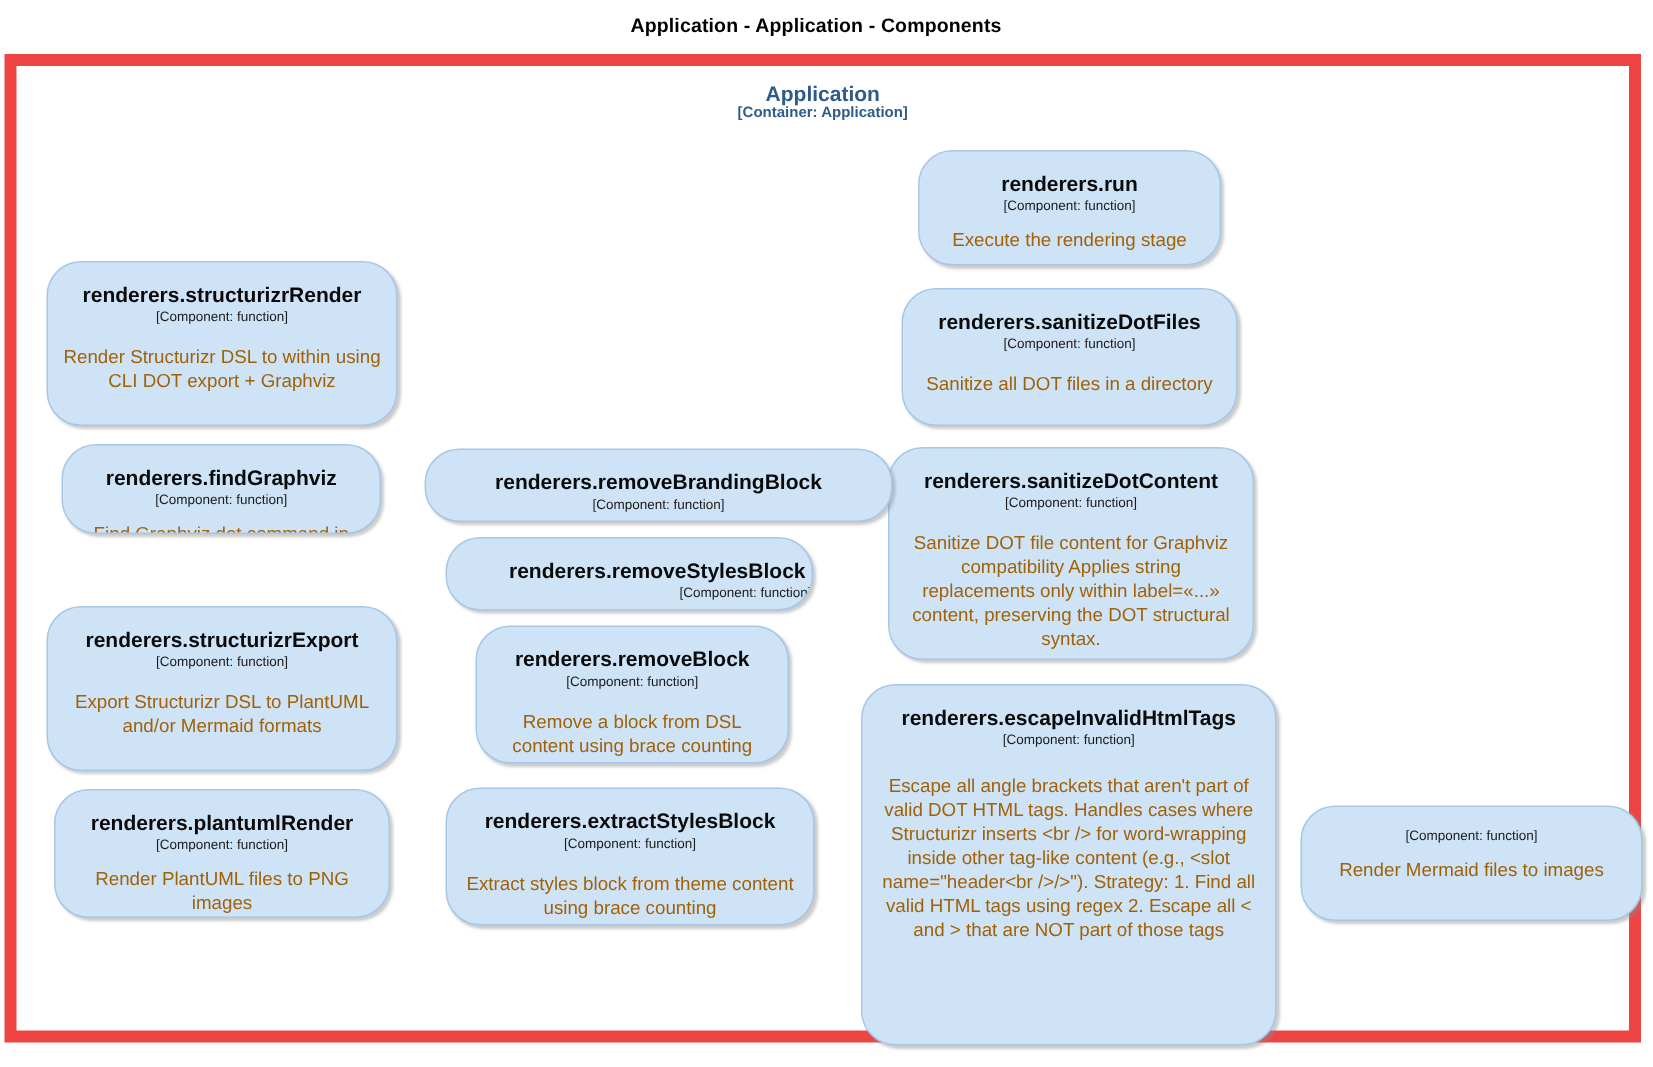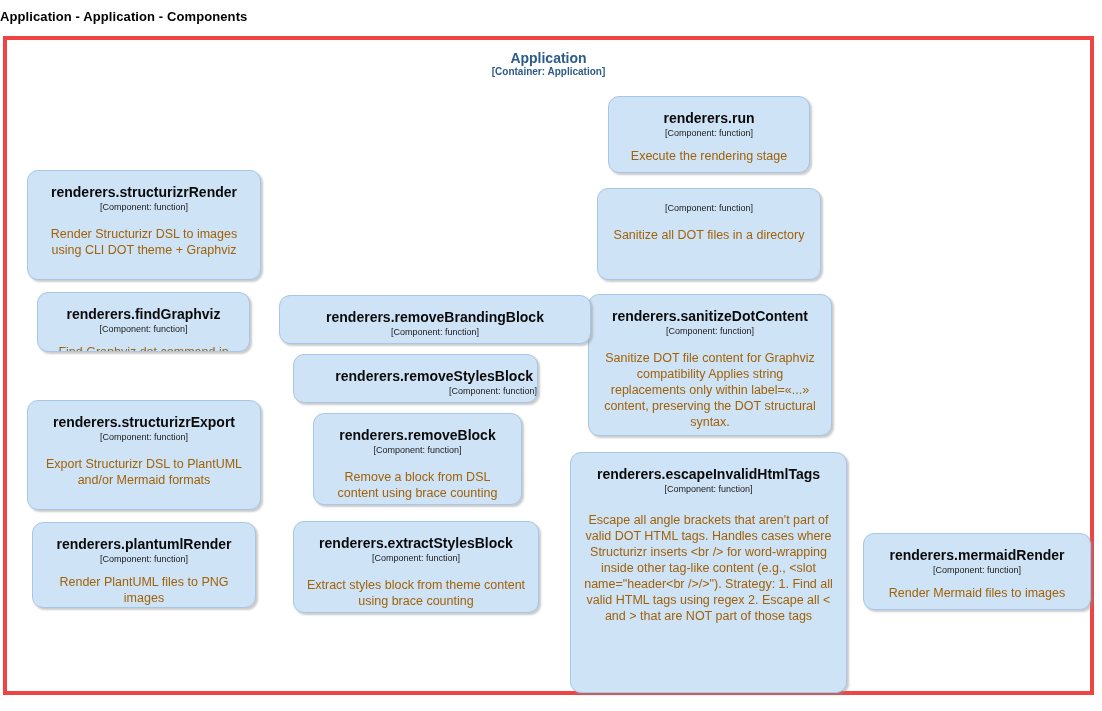--- a/index.html
+++ b/index.html
@@ -14,33 +14,33 @@
     position: relative;
     overflow: hidden;
     font-family: "Liberation Sans", sans-serif;
     color: #000000;
   }
   #diagram-title {
     position: absolute;
     left: 0;
     top: 9px;
     width: 1088px;
-    text-align: left;
+    text-align: center;
     font-size: 13px;
     font-weight: bold;
     color: #000000;
     letter-spacing: 0.1px;
   }
   #container-boundary {
     position: absolute;
     left: 3px;
     top: 36px;
     width: 1091px;
     height: 659px;
-    border: 4px solid #ef4444;
+    border: 8px solid #ef4444;
     box-sizing: border-box;
     background: #ffffff;
   }
   .boundary-header {
     position: absolute;
     left: 0;
     top: 10px;
     width: 100%;
     text-align: center;
   }
@@ -54,21 +54,21 @@
     font-size: 10px;
     font-weight: bold;
     color: #2e5c8a;
     line-height: 12px;
   }
   .component {
     position: absolute;
     box-sizing: border-box;
     background: #cfe3f7;
     border: 1px solid #a6c7e8;
-    border-radius: 11px;
+    border-radius: 23px;
     box-shadow: 2px 2px 2px rgba(140, 140, 140, 0.45);
     display: flex;
     flex-direction: column;
     align-items: center;
     text-align: center;
     overflow: hidden;
   }
   .component .c-name {
     font-size: 14px;
     font-weight: bold;
@@ -110,40 +110,41 @@
     <div class="boundary-meta">[Container: Application]</div>
   </div>
 
   <div class="component pad-top-13" style="left:601px; top:56px; width:202px; height:77px;">
     <div class="c-name">renderers.run</div>
     <div class="c-meta">[Component: function]</div>
     <div class="c-desc desc-gap-sm">Execute the rendering stage</div>
   </div>
 
   <div class="component pad-top-13" style="left:590px; top:148px; width:224px; height:92px;">
+    <div class="c-name">renderers.sanitizeDotFiles</div>
     <div class="c-meta">[Component: function]</div>
     <div class="c-desc desc-gap-md">Sanitize all DOT files in a directory</div>
   </div>
 
   <div class="component pad-top-13" style="left:581px; top:254px; width:244px; height:142px;">
     <div class="c-name">renderers.sanitizeDotContent</div>
     <div class="c-meta">[Component: function]</div>
     <div class="c-desc desc-gap-md">Sanitize DOT file content for Graphviz compatibility Applies string replacements only within label=«...» content, preserving the DOT structural syntax.</div>
   </div>
 
   <div class="component pad-top-13" style="left:563px; top:412px; width:277px; height:241px;">
     <div class="c-name">renderers.escapeInvalidHtmlTags</div>
     <div class="c-meta">[Component: function]</div>
     <div class="c-desc desc-gap-lg">Escape all angle brackets that aren't part of valid DOT HTML tags. Handles cases where Structurizr inserts &lt;br /&gt; for word-wrapping inside other tag-like content (e.g., &lt;slot name="header&lt;br /&gt;/&gt;"). Strategy: 1. Find all valid HTML tags using regex 2. Escape all &lt; and &gt; that are NOT part of those tags</div>
   </div>
 
   <div class="component pad-top-13" style="left:20px; top:130px; width:234px; height:110px;">
     <div class="c-name">renderers.structurizrRender</div>
     <div class="c-meta">[Component: function]</div>
-    <div class="c-desc desc-gap-md">Render Structurizr DSL to images using CLI DOT theme + Graphviz</div>
+    <div class="c-desc desc-gap-md">Render Structurizr DSL to within using CLI DOT export + Graphviz</div>
   </div>
 
   <div class="component pad-top-13" style="left:30px; top:252px; width:213px; height:60px;">
     <div class="c-name">renderers.findGraphviz</div>
     <div class="c-meta">[Component: function]</div>
     <div class="c-desc desc-gap-sm">Find Graphviz dot command in PATH</div>
   </div>
 
   <div class="component pad-top-13" style="left:20px; top:360px; width:234px; height:110px;">
     <div class="c-name">renderers.structurizrExport</div>
@@ -173,18 +174,17 @@
     <div class="c-desc desc-gap-md">Remove a block from DSL content using brace counting</div>
   </div>
 
   <div class="component pad-top-13" style="left:286px; top:481px; width:246px; height:92px;">
     <div class="c-name">renderers.extractStylesBlock</div>
     <div class="c-meta">[Component: function]</div>
     <div class="c-desc desc-gap-md">Extract styles block from theme content using brace counting</div>
   </div>
 
   <div class="component pad-top-13" style="left:856px; top:493px; width:228px; height:77px;">
-    <div class="c-name">renderers.mermaidRender</div>
     <div class="c-meta">[Component: function]</div>
     <div class="c-desc desc-gap-sm">Render Mermaid files to images</div>
   </div>
 
 </div>
 
 </body></html>

